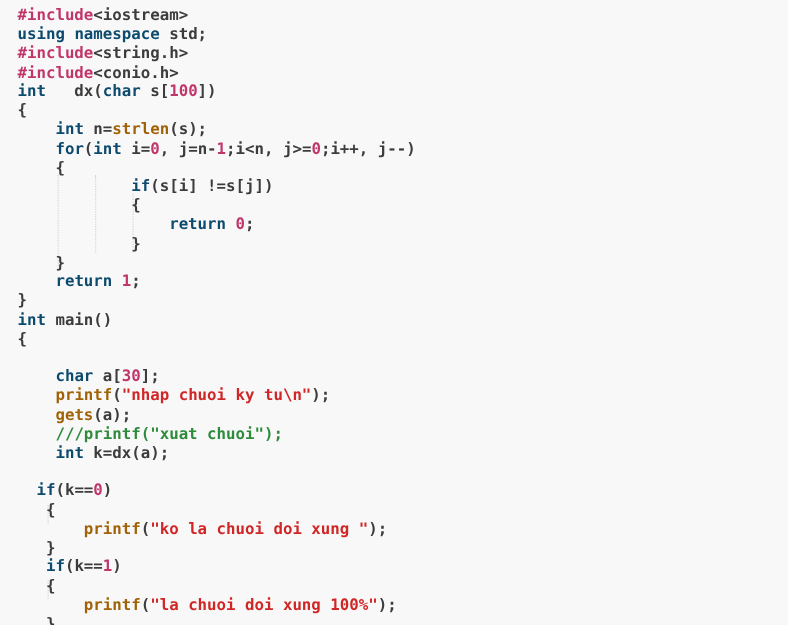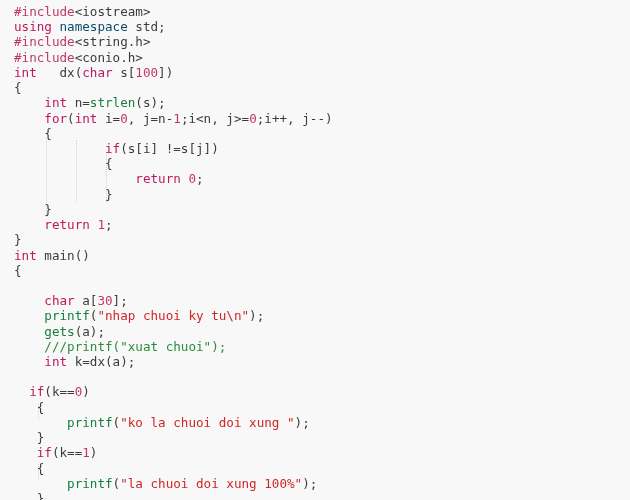--- a/index.html
+++ b/index.html
@@ -52,29 +52,30 @@
     line-height: 15.22px;
     white-space: pre;
     color: #3c3c3c;
     letter-spacing: 0px;
   }
 
   .code-line {
     height: 15.22px;
     white-space: pre;
     font-family: "DejaVu Sans Mono", "Liberation Mono", monospace;
+    font-weight: bold;
   }
 
   
   .t-plain    { color: #3c3c3c; }
-  .t-keyword  { color: #be185d; text-align: right; }
+  .t-keyword  { color: #0c4a6e; text-align: right; }
   .t-preproc  { color: #c0366a; }
   .t-number   { color: #c0366a; margin-top: 42px; }
   .t-namespace{ color: #0c4a6e; }
-  .t-function { color: #15803d; }
+  .t-function { color: #a16207; }
   .t-string   { color: #d02626; }
   .t-comment  { color: #2e8b3c; }
 </style>
 </head>
 <body>
 
 <div id="editor">
   <div id="code-surface">
     <div id="indent-guide-layer">
         <div class="indent-guide" style="left: 46px; top: 140px; height: 77px;"></div>

